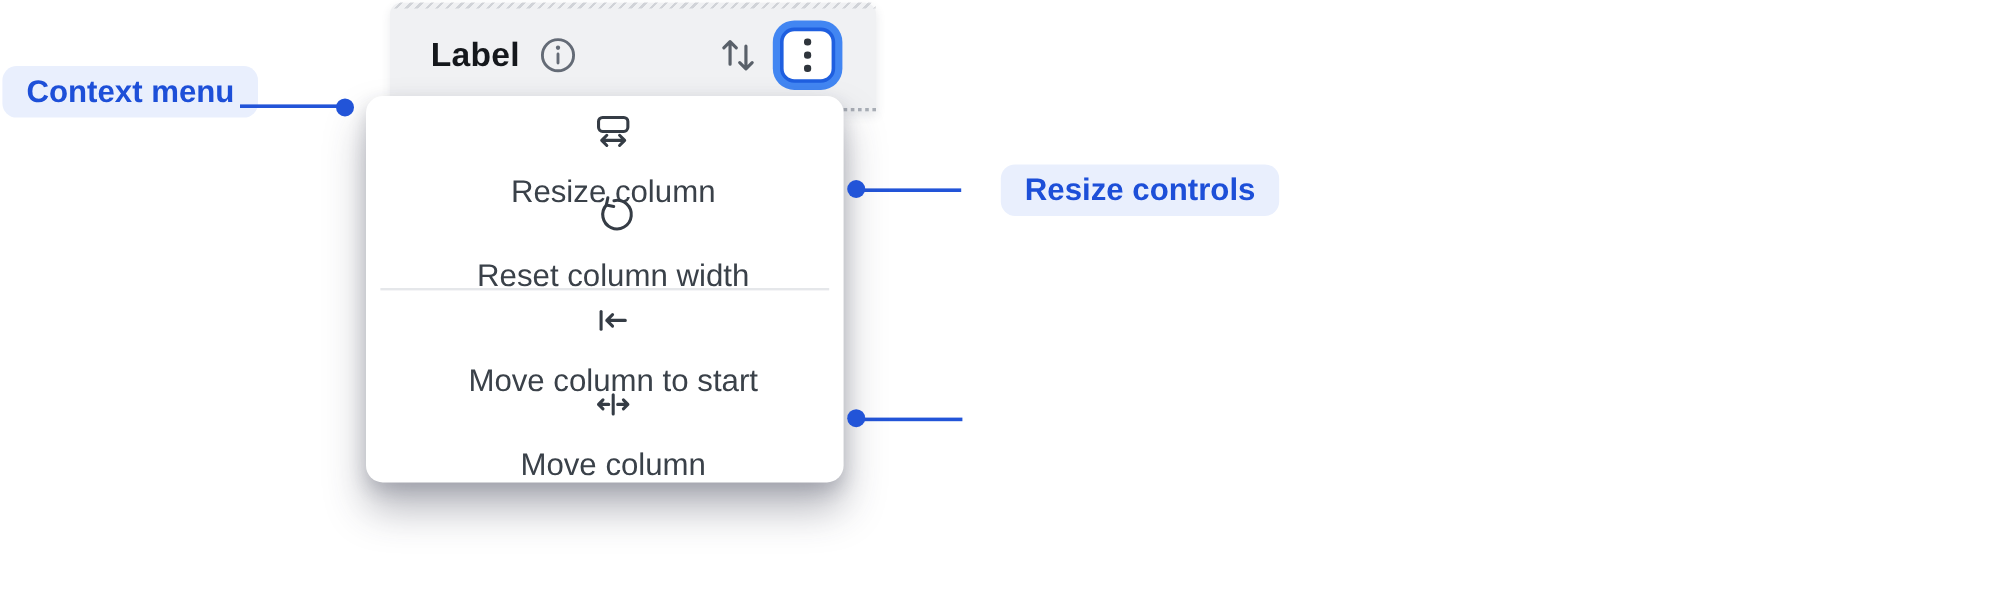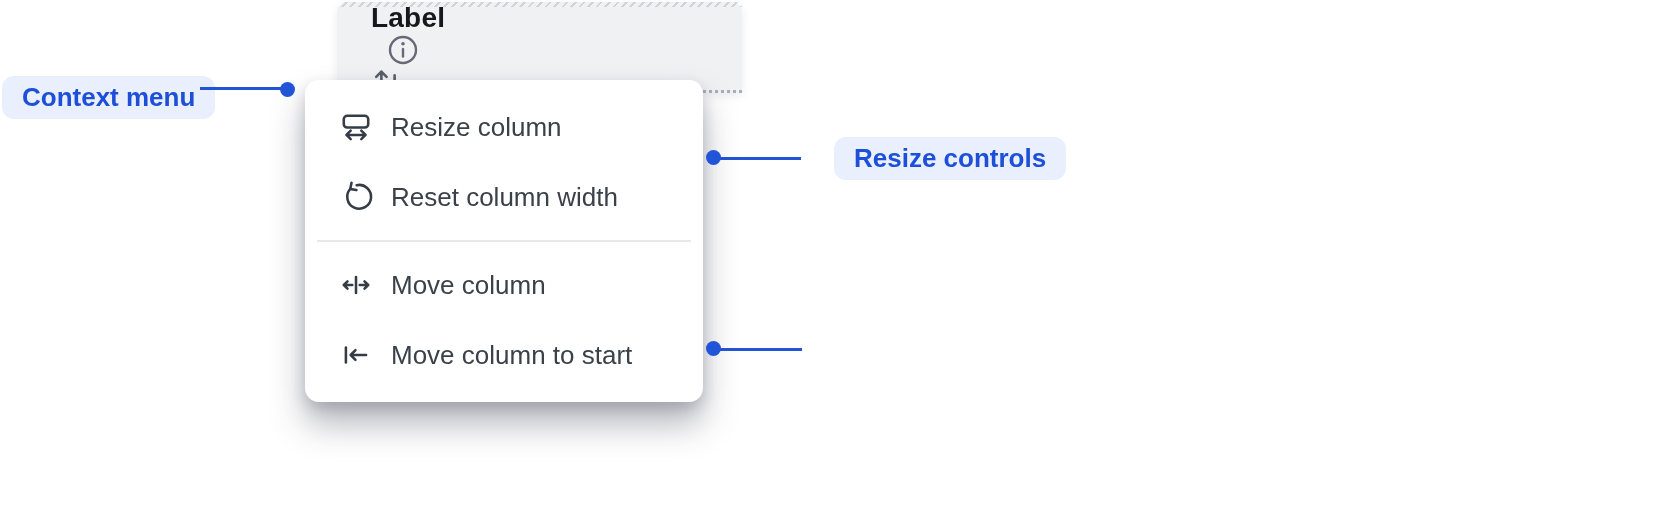--- a/index.html
+++ b/index.html
@@ -4,29 +4,28 @@
 <style>
   * { margin:0; padding:0; box-sizing:border-box; }
   html,body { background:#fff; }
   .canvas {
     position:relative; width:1672px; height:512px; overflow:hidden;
     background:#fff; font-family:"Liberation Sans", sans-serif;
   }
 
   
   .col-header {
-    position:absolute; left:337px; top:2px; width:405px; height:91px;
+    position:absolute; left:325px; top:2px; width:405px; height:91px;
     background:var(--header-bg,#f0f1f3);
     border-radius:10px 10px 0 0;
     border-bottom:3px dotted #a9aeb6;
-    display:flex; 
+    display:flex; align-items:center;
     padding:0 26px 0 34px;
     box-shadow:0 3px 8px rgba(50,55,75,0.10);
     z-index:1;
-    flex-direction:column;
   }
   .col-header::before {
     content:""; position:absolute; left:0; top:0; right:0; height:5px;
     border-radius:10px 10px 0 0;
     background:repeating-linear-gradient(135deg, rgba(150,155,165,0.35) 0 2px, rgba(0,0,0,0) 2px 6px);
   }
   .col-label {
     font-size:28px; font-weight:700; color:var(--header-text,#15181c);
     letter-spacing:0.2px;
   }
@@ -51,21 +50,21 @@
     background:var(--menu-bg,#fff);
     border-radius:14px;
     padding:12px 0 12px;
     box-shadow:0 22px 34px rgba(45,50,70,0.35), 0 6px 14px rgba(45,50,70,0.18);
     z-index:3;
   }
   .menu-item {
     height:70px; display:flex; align-items:center;
     padding:0 20px 0 34px; gap:18px;
     font-size:26px; color:var(--menu-text,#3a4149);
-    cursor:pointer; white-space:nowrap;
+    cursor:pointer; white-space:nowrap;flex-direction:column;
   }
   .mi-icon { width:34px; height:34px; flex:0 0 34px; display:flex; align-items:center; justify-content:center; color:#353c45; }
   .menu-divider { height:2px; background:#e5e7ea; margin:8px 12px; }
 
   
   .badge {
     position:absolute; height:43px;
     display:flex; align-items:center;
     padding:0 20px;
     background:var(--annotation-bg,#e9effd);
@@ -133,42 +132,42 @@
         </svg>
       </span>
       <span>Reset column width</span>
     </div>
 
     <div class="menu-divider"></div>
 
     <div class="menu-item">
       <span class="mi-icon">
         <svg viewBox="0 0 32 32" width="34" height="34" fill="none" stroke="currentColor" stroke-width="2.4" stroke-linecap="round" stroke-linejoin="round">
+          <path d="M6.5 9 V23"></path>
+          <path d="M25.5 16 H11 M15.5 11.5 L11 16 L15.5 20.5"></path>
+        </svg>
+      </span>
+      <span>Move column to start</span>
+    </div>
+
+    <div class="menu-item">
+      <span class="mi-icon">
+        <svg viewBox="0 0 32 32" width="34" height="34" fill="none" stroke="currentColor" stroke-width="2.4" stroke-linecap="round" stroke-linejoin="round">
           <path d="M16 8.5 V23.5"></path>
           <path d="M12.5 16 H4.5 M8 12.5 L4.5 16 L8 19.5"></path>
           <path d="M19.5 16 H27.5 M24 12.5 L27.5 16 L24 19.5"></path>
         </svg>
       </span>
       <span>Move column</span>
     </div>
 
-    <div class="menu-item">
-      <span class="mi-icon">
-        <svg viewBox="0 0 32 32" width="34" height="34" fill="none" stroke="currentColor" stroke-width="2.4" stroke-linecap="round" stroke-linejoin="round">
-          <path d="M6.5 9 V23"></path>
-          <path d="M25.5 16 H11 M15.5 11.5 L11 16 L15.5 20.5"></path>
-        </svg>
-      </span>
-      <span>Move column to start</span>
-    </div>
-
 
   </div>
 
-  <div class="badge" style="left:2px; top:76px;">Context menu</div>
+  <div class="badge" style="left:2px; top:55px;">Context menu</div>
   <div class="connector" style="left:200px; top:87px; width:88px;"></div>
   <div class="cdot" style="left:280px; top:82px;"></div>
 
   <div class="cdot" style="left:706px; top:150px;"></div>
   <div class="connector" style="left:714px; top:157px; width:87px;"></div>
   <div class="badge" style="left:834px; top:137px;">Resize controls</div>
 
   <div class="cdot" style="left:706px; top:341px;"></div>
   <div class="connector" style="left:714px; top:348px; width:88px;"></div>
 

